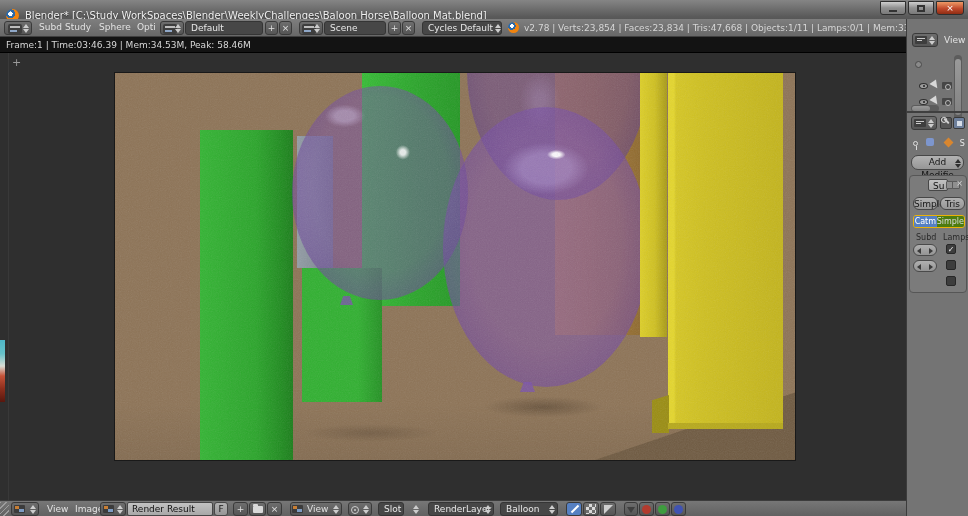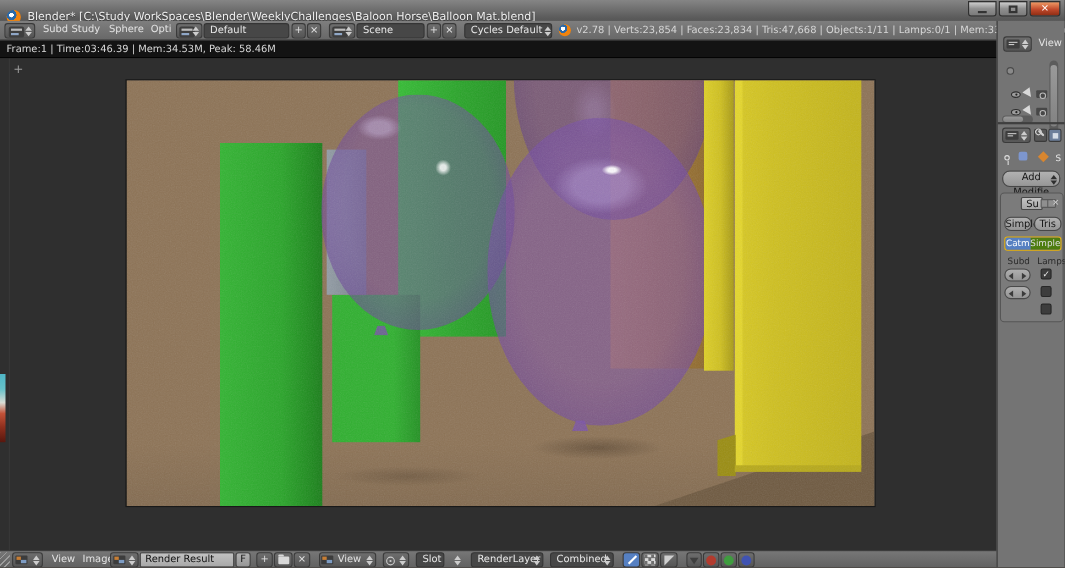--- a/index.html
+++ b/index.html
@@ -278,21 +278,21 @@
       <span class="ud"></span>
     </div>
     <div class="btn" style="left:348px;top:1px;width:24px">
       <span class="ic-pivot"></span>
       <span class="ud"></span>
     </div>
     <div class="fld" style="left:378px;top:1px;width:26px">Slot 1</div>
     <span class="ud" style="left:412px;right:auto;top:8px"></span>
     <div class="fld" style="left:428px;top:1px;width:66px">RenderLayer</div>
     <span class="ud" style="left:484px;right:auto;top:8px"></span>
-    <div class="fld" style="left:500px;top:1px;width:58px">Combined</div>
+    <div class="fld" style="left:500px;top:1px;width:58px">Balloon</div>
     <span class="ud" style="left:548px;right:auto;top:8px"></span>
 
     <div class="btn" style="left:566px;top:1px;width:16px;text-align:center;background:var(--accent-blue)"><span class="ic-pen"></span></div>
     <div class="btn" style="left:583px;top:1px;width:16px;text-align:center"><span class="ic-checker"></span></div>
     <div class="btn" style="left:600px;top:1px;width:16px;text-align:center"><span class="ic-flag"></span></div>
 
     <div class="btn" style="left:624px;top:1px;width:14px;text-align:center"><span class="ic-tri"></span></div>
     <div class="btn" style="left:639px;top:1px;width:15px;text-align:center"><span class="dot" style="background:#b23b2e"></span></div>
     <div class="btn" style="left:655px;top:1px;width:15px;text-align:center"><span class="dot" style="background:#3f9c3f"></span></div>
     <div class="btn" style="left:671px;top:1px;width:15px;text-align:center"><span class="dot" style="background:#4053b2"></span></div>

